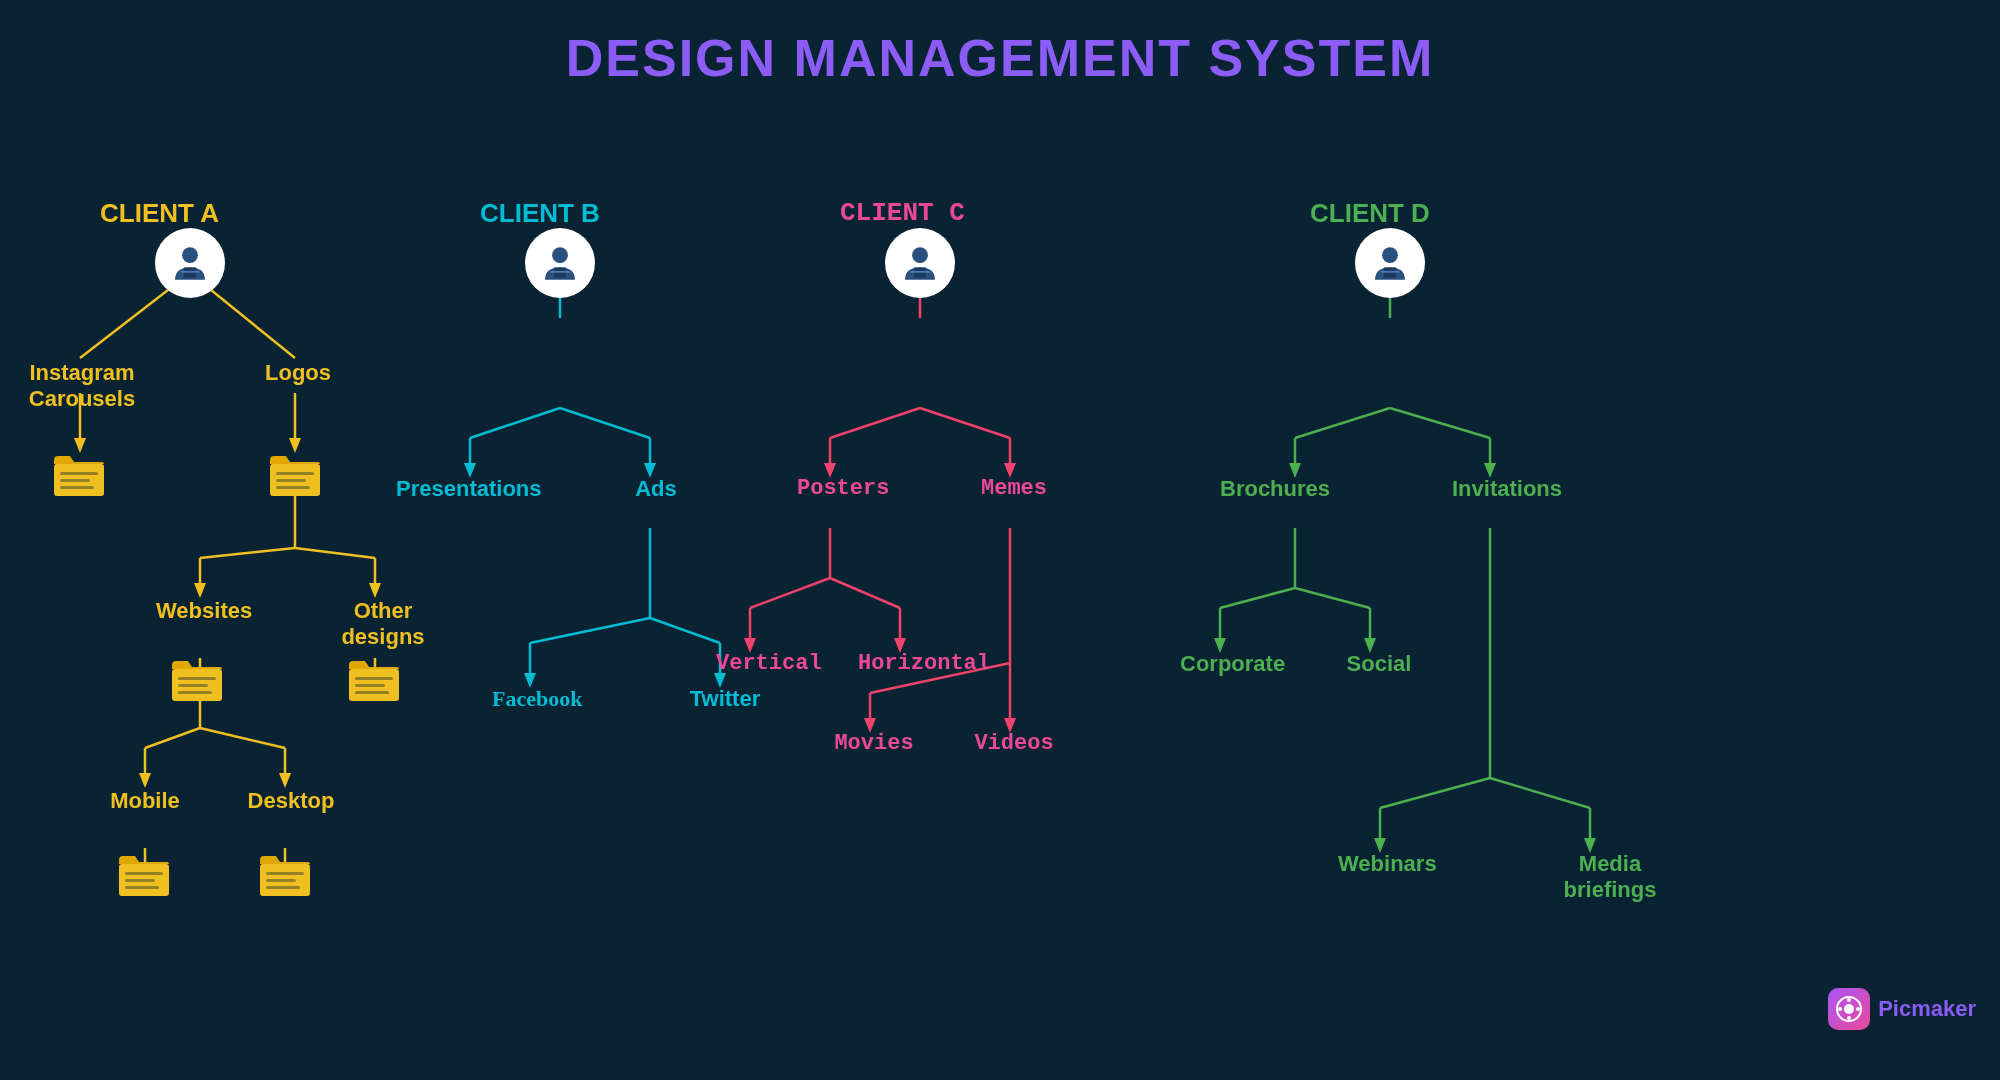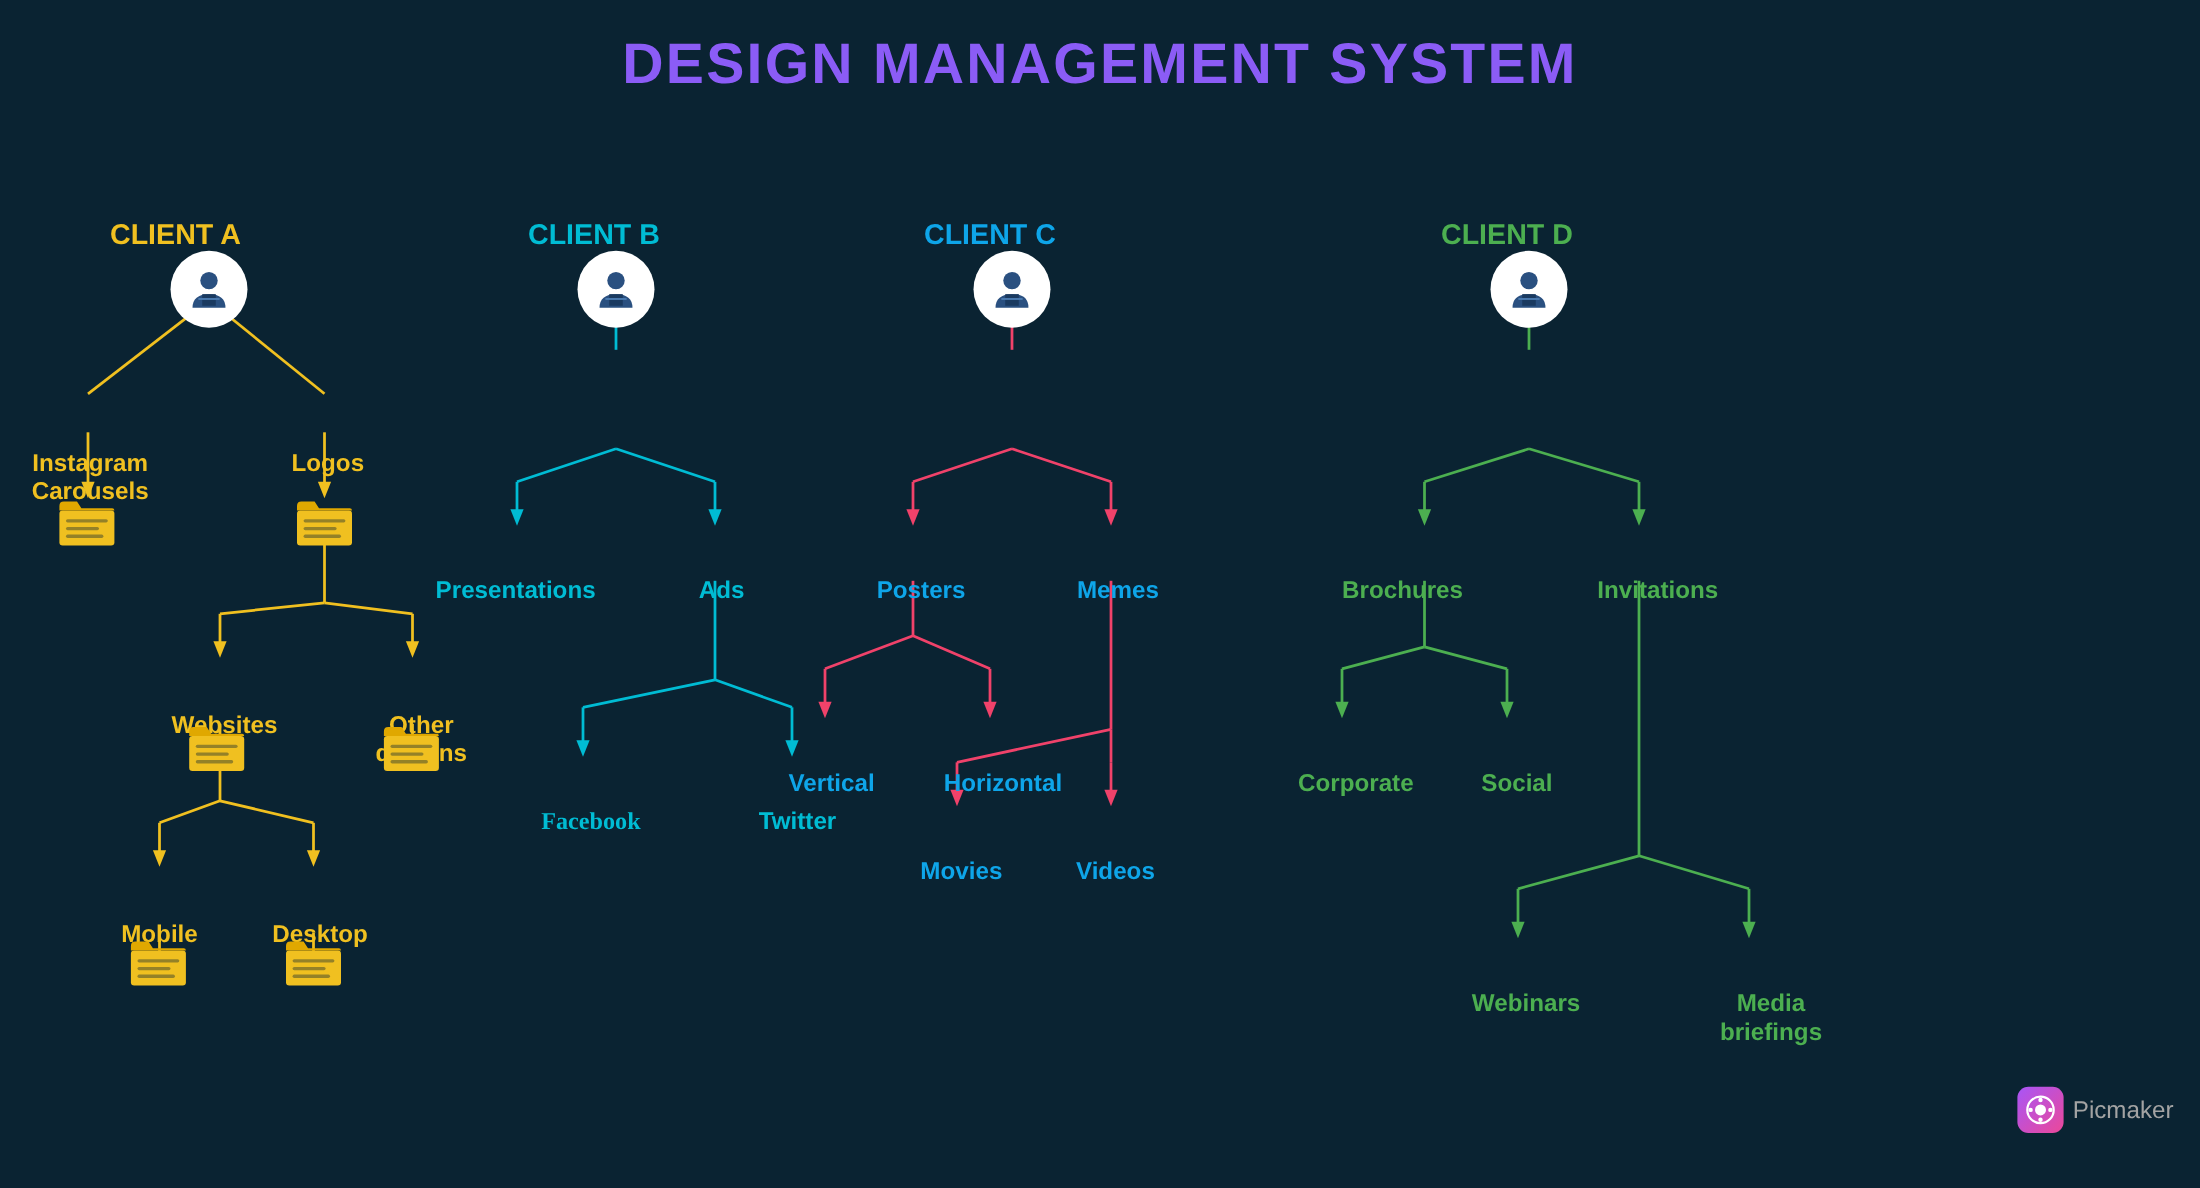--- a/index.html
+++ b/index.html
@@ -38,33 +38,32 @@
 
     .node {
       position: absolute;
       text-align: center;
     }
 
     .node-label {
       font-weight: 700;
       font-size: 22px;
       line-height: 1.2;
-      margin-top: 48px;
     }
 
     .client-label {
       font-size: 26px;
       font-weight: 900;
       margin-bottom: 6px;
     }
 
     
     .yellow { color: #f0c020; }
     .teal { color: #00bcd4; }
-    .pink { color: #0ea5e9; }
+    .pink { color: #ec4899; font-family: Liberation Mono, monospace; }
     .green { color: #4caf50; }
 
     
     .avatar {
       width: 70px;
       height: 70px;
       border-radius: 50%;
       background: #ffffff;
       display: flex;
       align-items: center;
@@ -97,23 +96,23 @@
       width: 42px;
       height: 42px;
       border-radius: 10px;
       background: linear-gradient(135deg, #a855f7, #ec4899);
       display: flex;
       align-items: center;
       justify-content: center;
       font-size: 20px;
     }
     .picmaker-text {
-      color: #a3a3a3;
+      color: #8b5cf6;
       font-size: 22px;
-      font-weight: 400;
+      font-weight: 700;
     }
   </style>
 </head>
 <body>
 
 <div class="main-title">DESIGN MANAGEMENT SYSTEM</div>
 
 <div class="diagram-area">
 
   <svg class="lines" xmlns="http://www.w3.org/2000/svg">

